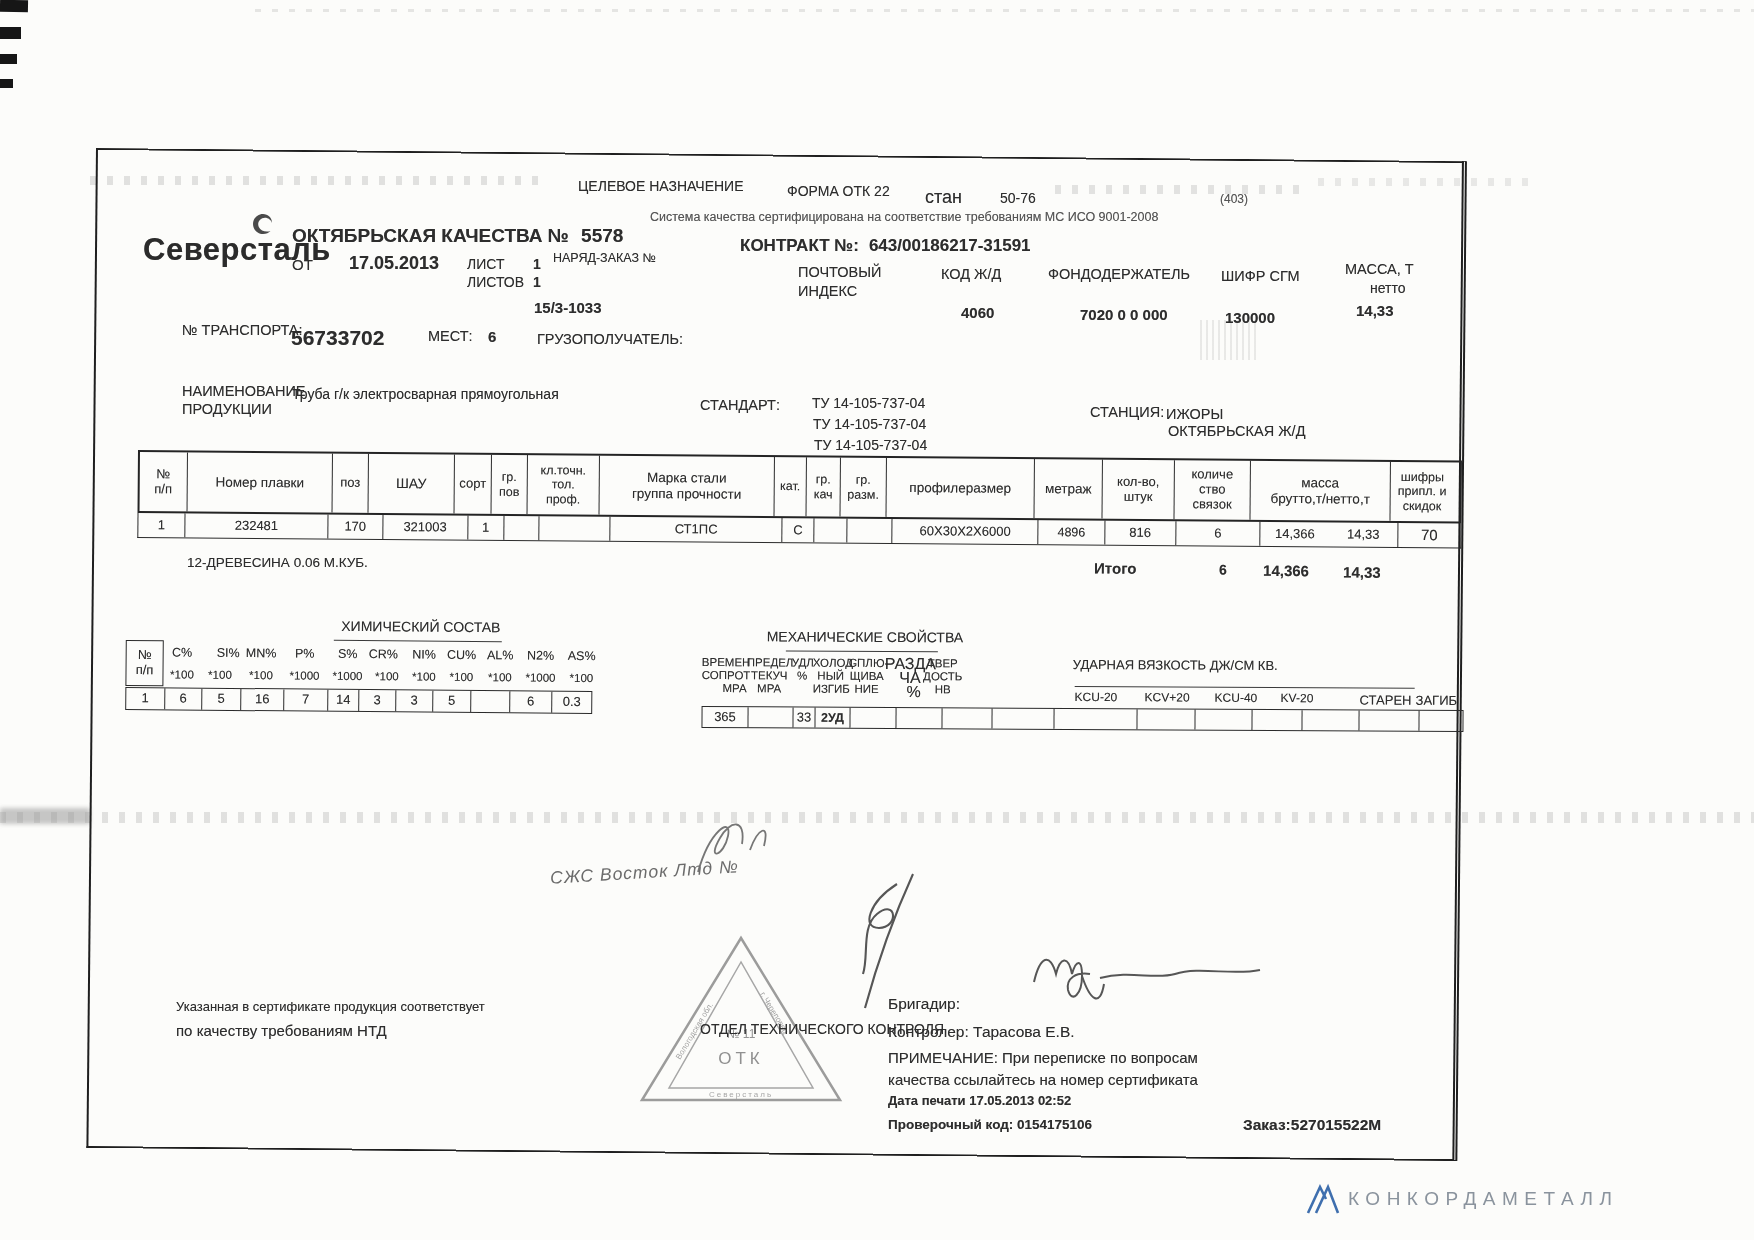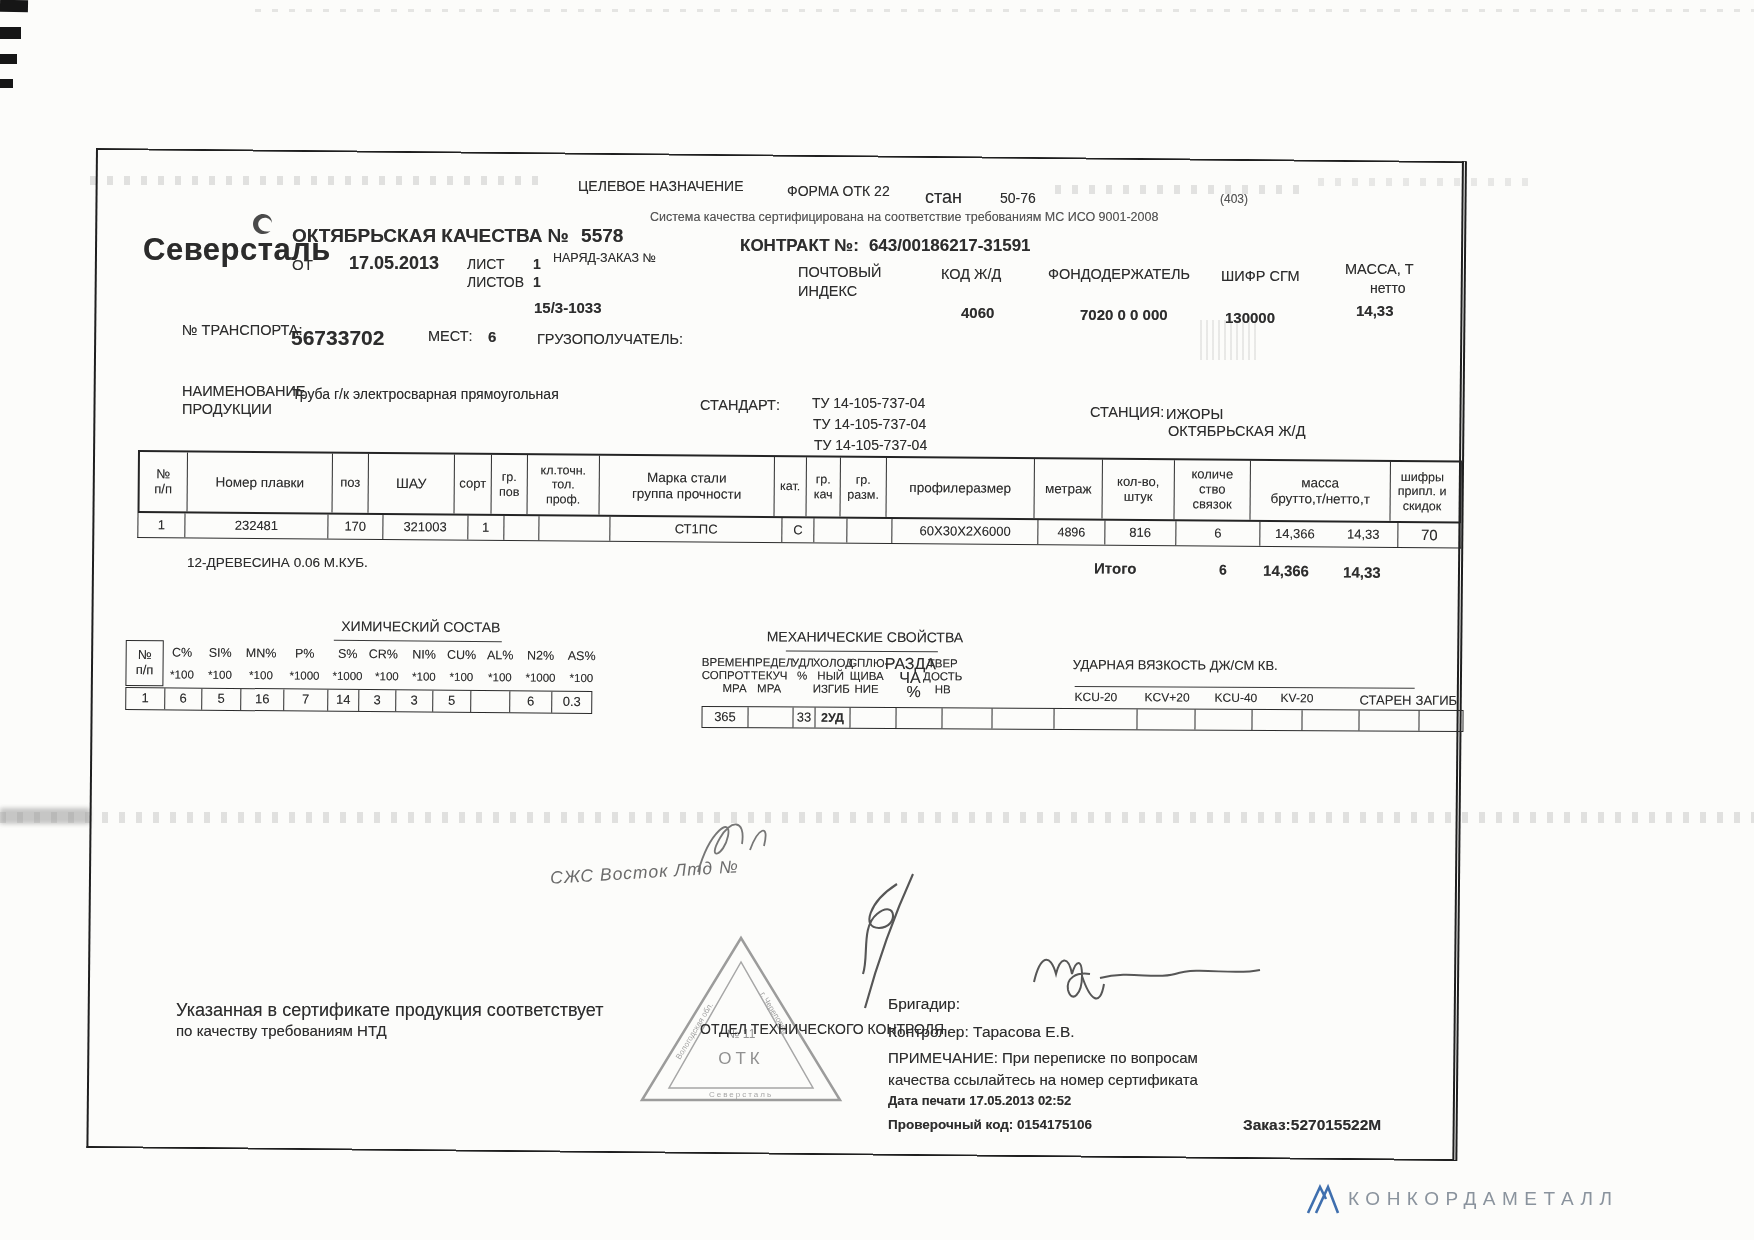--- a/index.html
+++ b/index.html
@@ -158,21 +158,21 @@
   </div>
   <div class="a t" style="left:187px;top:555px;font-size:13.5px">12-ДРЕВЕСИНА 0.06 М.КУБ.</div>
 
   <div class="a" style="left:126px;top:616px;width:480px;transform:rotate(.5deg);transform-origin:0 0">
     <div class="a t" style="left:205px;top:0;width:180px;text-align:center;font-size:14px">ХИМИЧЕСКИЙ СОСТАВ</div>
     <div class="a" style="left:208px;top:22px;width:168px;border-top:1.6px solid #3a3a3a"></div>
     <div class="a t hc" style="left:0;top:24px;width:38px;height:46px;border:1.6px solid #2a2a2a;font-size:13px">№
 п/п</div>
     <div class="a row t" style="left:38px;top:29px">
       <span style="width:37px;text-align:center;font-size:12.5px">C%</span>
-      <span style="width:39px;text-align:center;font-size:12.5px">SI%</span>
+      <span style="width:39px;text-align:right;font-size:12.5px">SI%</span>
       <span style="width:43px;text-align:center;font-size:12.5px">MN%</span>
       <span style="width:44px;text-align:center;font-size:12.5px">P%</span>
       <span style="width:42px;text-align:center;font-size:12.5px">S%</span>
       <span style="width:37px;font-size:12.5px">CR%</span>
       <span style="width:37px;text-align:center;font-size:12.5px">NI%</span>
       <span style="width:38px;text-align:center;font-size:12.5px">CU%</span>
       <span style="width:39px;text-align:center;font-size:12.5px">AL%</span>
       <span style="width:42px;text-align:center;font-size:12.5px">N2%</span>
       <span style="width:40px;text-align:center;font-size:12.5px">AS%</span>
     </div>
@@ -282,21 +282,21 @@
     </g>
   </svg>
   <svg class="a" style="left:1020px;top:928px" width="250" height="80" viewBox="0 0 250 80">
     <g fill="none" stroke="#454545" stroke-width="2" opacity=".9">
       <path d="M14,54 C20,28 30,24 36,46 C40,30 48,26 52,46 C56,32 62,30 62,48 C62,66 52,76 48,62 C46,50 56,44 70,46"></path>
       <path d="M62,48 C70,72 80,80 84,56"></path>
       <path d="M80,50 C110,42 135,52 155,46 C180,38 212,48 240,42"></path>
     </g>
   </svg>
 
-  <div class="a t" style="left:176px;top:1000px;font-size:18px">Указанная в сертификате продукция соответствует</div>
+  <div class="a t" style="left:176px;top:1000px;font-size:13px">Указанная в сертификате продукция соответствует</div>
   <div class="a t" style="left:176px;top:1022px;font-size:15px">по качеству требованиям НТД</div>
   <div class="a t" style="left:888px;top:995px;font-size:15.5px">Бригадир:</div>
   <div class="a t" style="left:888px;top:1023px;font-size:15.5px">Контролер: Тарасова Е.В.</div>
   <div class="a t" style="left:888px;top:1049px;font-size:15px">ПРИМЕЧАНИЕ: При переписке по вопросам</div>
   <div class="a t" style="left:888px;top:1071px;font-size:15px">качества ссылайтесь на номер сертификата</div>
   <div class="a t" style="left:888px;top:1094px;font-size:13px;font-weight:600">Дата печати 17.05.2013 02:52</div>
   <div class="a t b" style="left:888px;top:1117px;font-size:13.5px">Проверочный код: 0154175106</div>
   <div class="a t b" style="left:1243px;top:1116px;font-size:15.5px">Заказ:527015522М</div>
 
   <svg class="a" style="left:1305px;top:1182px" width="36" height="34" viewBox="0 0 36 34">

